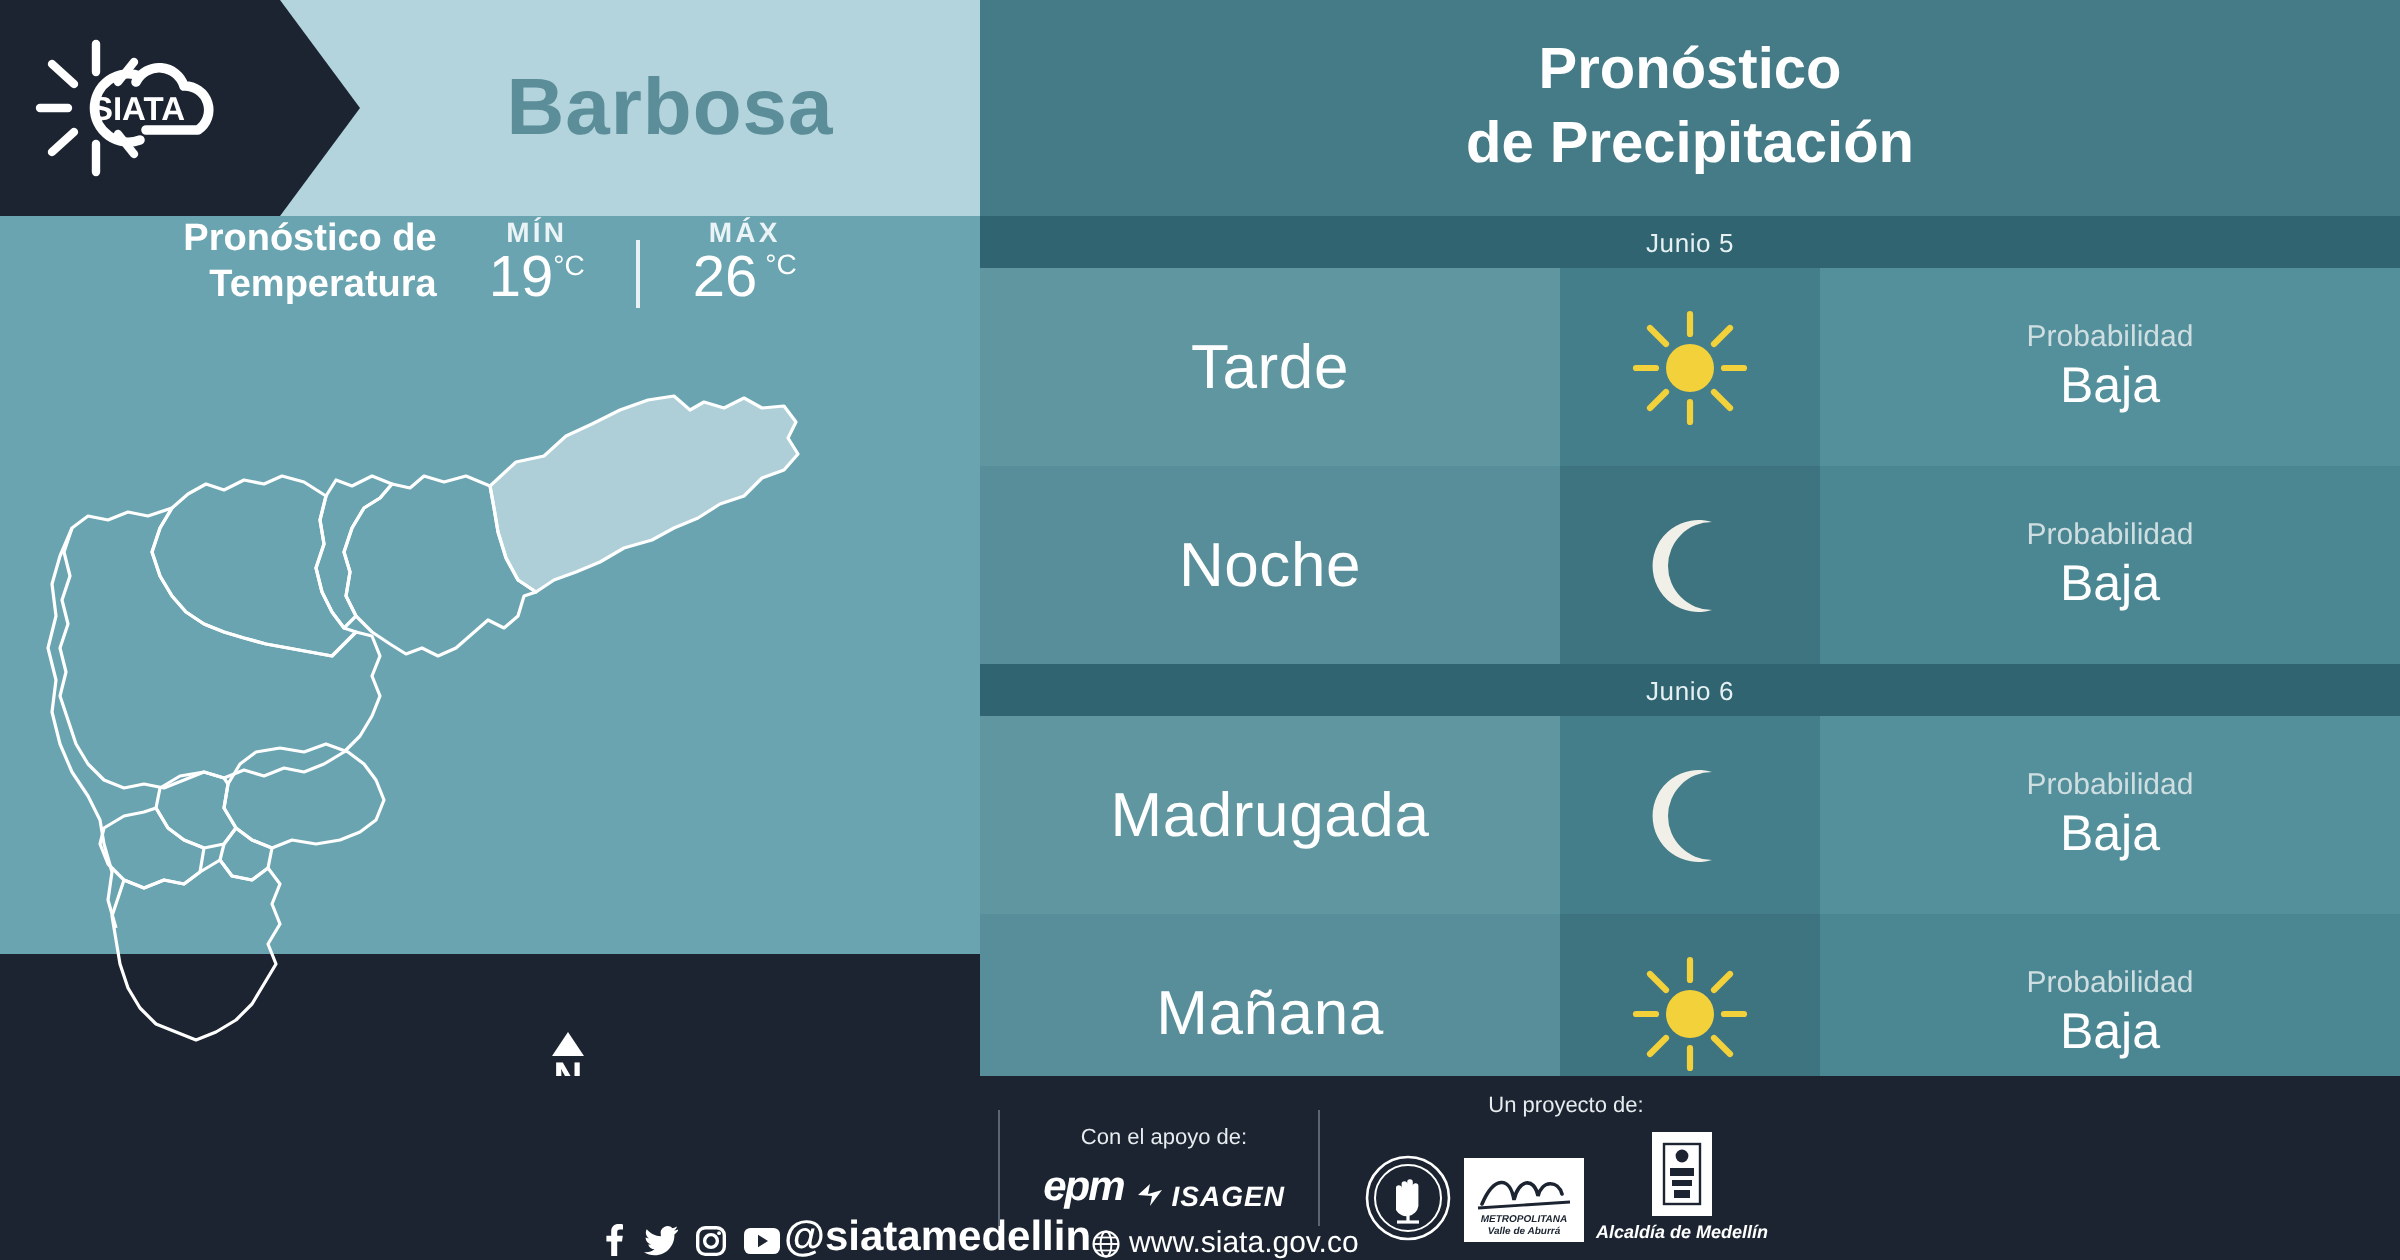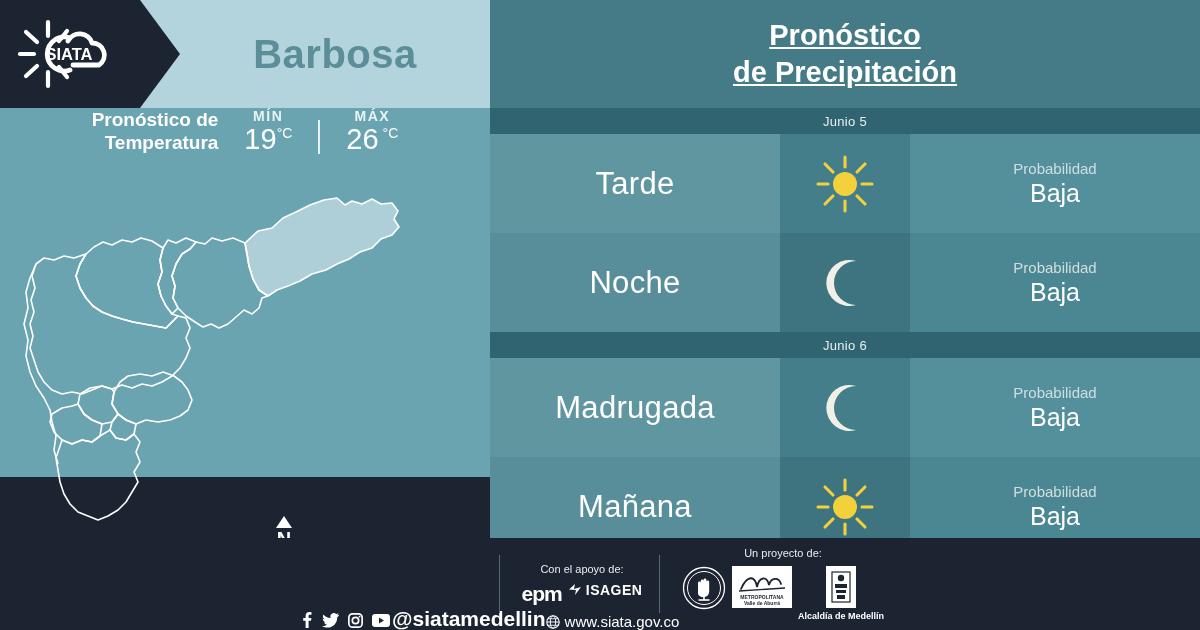--- a/index.html
+++ b/index.html
@@ -63,21 +63,21 @@
   #right-panel {
     position:absolute; left:490px; top:0; width:710px; height:538px;
     background:#3e7480;
   }
   #forecast-header {
     height:108px; display:flex; flex-direction:column;
     align-items:center; justify-content:center;
     background:#447b87;
   }
   #forecast-header .t {
-    color:#fff; font-size:29px; font-weight:bold; line-height:1.28; text-align:center;text-decoration:underline;
+    color:#fff; font-size:29px; font-weight:bold; line-height:1.28; text-align:center;
   }
   .date-band {
     height:26px; background:#2f6470; display:flex; align-items:center; justify-content:center;
     color:#e6f0f2; font-size:13px; letter-spacing:.3px;
   }
   .frow { display:flex; height:99px;text-align:center; }
   .frow.alt .c1 { background:#5f96a0; }
   .frow.alt .c2 { background:#447e8a; }
   .frow.alt .c3 { background:#53909c; }
   .frow.dim .c1 { background:#588e99; }
@@ -108,21 +108,21 @@
   #sep1 { left:499px; }
   #sep2 { left:659px; }
   .support-col {
     position:absolute; top:0; height:92px;
     display:flex; flex-direction:column; align-items:center; justify-content:center;
     color:#ffffff;
   }
   .support-cap { font-size:11px; margin-bottom:7px; color:#e8ecef; }
   #apoyo-col { left:512px; width:140px; }
   #proyecto-col { left:668px; width:230px; align-items:center; }
-  .logos-row { display:flex; align-items:flex-start; gap:6px; }
+  .logos-row { display:flex; align-items:flex-end; gap:6px;font-style:italic; }
   #epm { font-size:21px; font-weight:bold; letter-spacing:-1px; }
   #isagen { font-size:14px; font-weight:bold; letter-spacing:.5px; }
   .alcaldia-txt { font-size:9px; font-weight:bold; color:#fff; margin-top:3px; }
   .ama-txt { font-size:5px; font-weight:bold; color:#1b2430; line-height:1.1; text-align:center; }
 </style>
 </head>
 <body>
 
 <div id="page">
 

